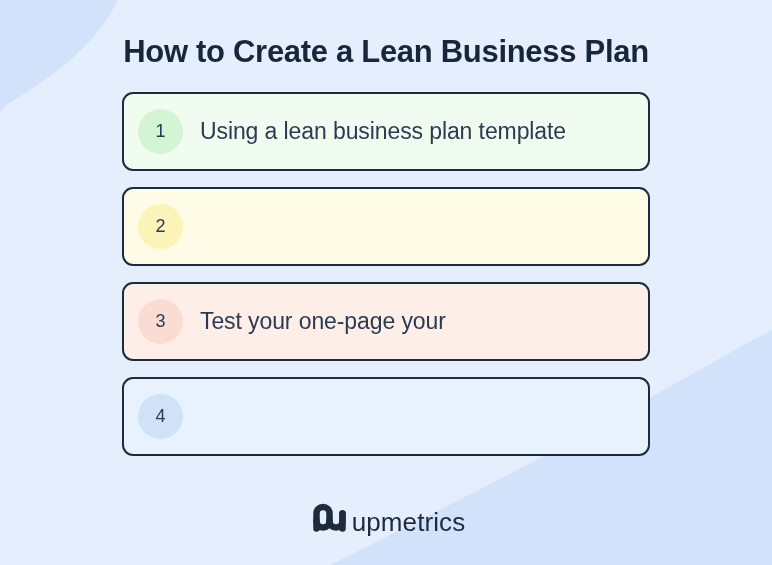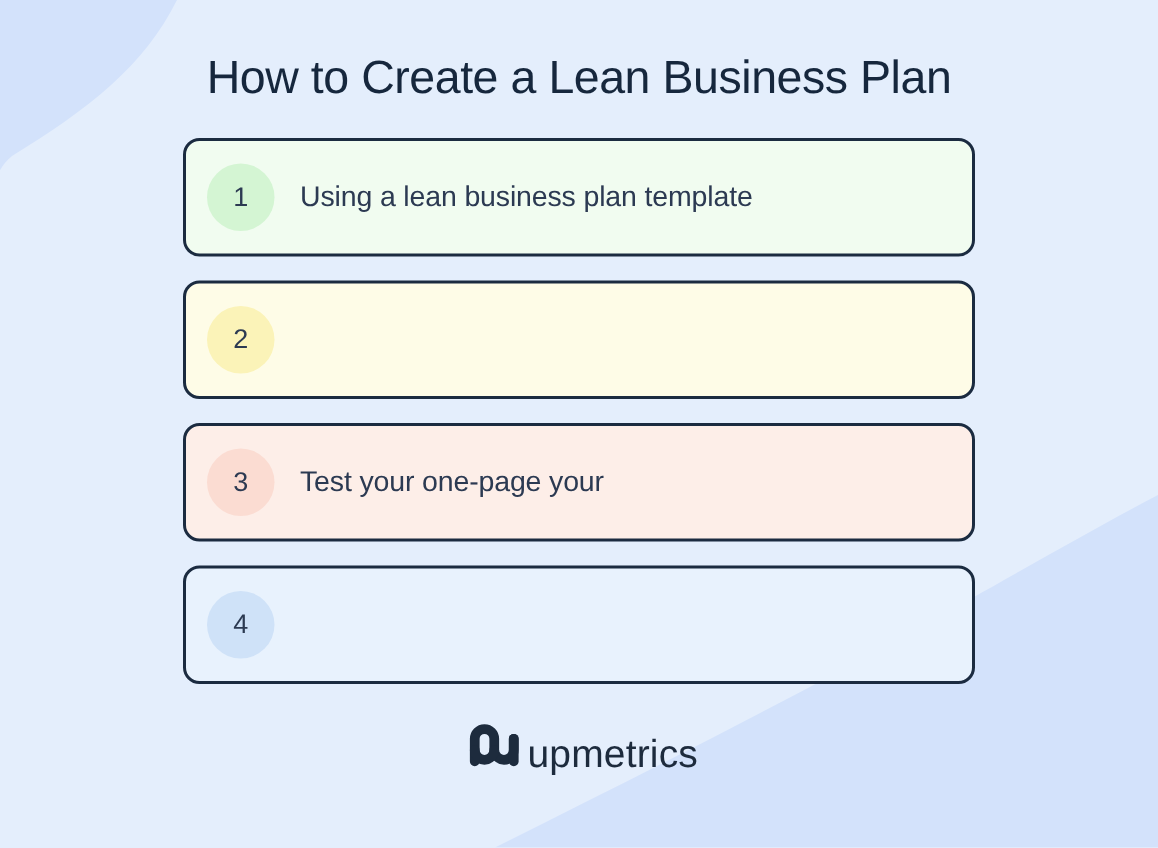--- a/index.html
+++ b/index.html
@@ -34,21 +34,21 @@
     width: 772px;
     height: 565px;
     display: flex;
     flex-direction: column;
     align-items: center;
   }
 
   .page-title {
     margin-top: 33px;
     font-size: 31px;
-    font-weight: normal;
+    font-weight: bold;
     letter-spacing: -0.3px;
     color: #16273d;
     text-align: center;
     line-height: 1.2;
     white-space: nowrap;
   }
 
   .steps {
     margin-top: 22px;
     width: 528px;
@@ -74,30 +74,30 @@
     display: flex;
     align-items: center;
     justify-content: center;
     font-size: 18px;
     font-weight: 500;
     color: #2c3a52;
   }
 
   .step-label {
     margin-left: 17px;
-    font-size: 19px;
+    font-size: 23px;
     font-weight: 500;
     color: #2c3a52;
     letter-spacing: -0.1px;
     white-space: nowrap;
   }
 
   
   .logo {
-    margin-top: 24px;
+    margin-top: 45px;
     display: flex;
     align-items: center;
     gap: 3px;
   }
   .logo-mark { display: block; }
   .logo-word {
     font-size: 26px;
     font-weight: normal;
     color: #1d2b3d;
     letter-spacing: 0.1px;

